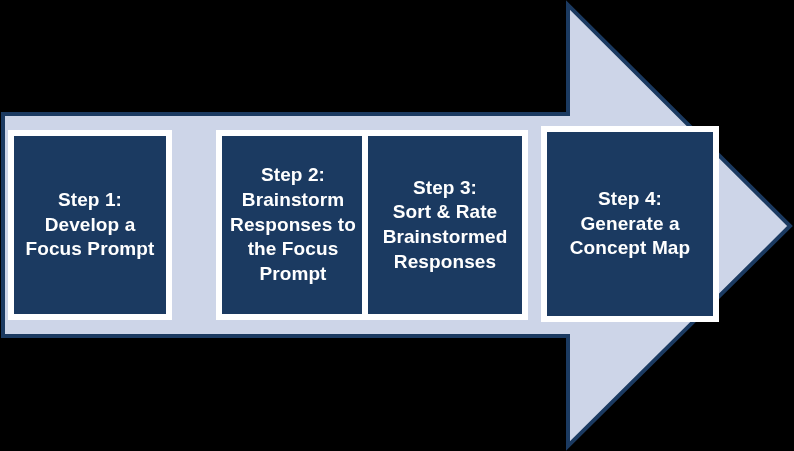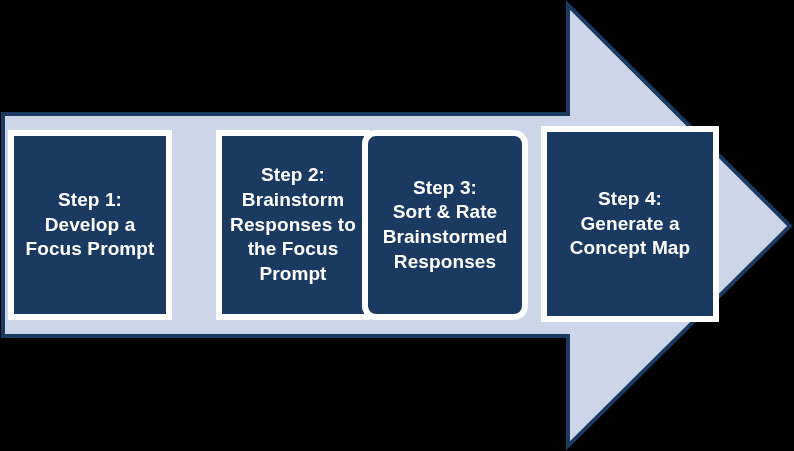--- a/index.html
+++ b/index.html
@@ -40,21 +40,21 @@
     padding: 4px 6px;
     box-sizing: border-box;
   }
   .step-card .label {
     display: block;
     width: 100%;
     white-space: pre-line;
   }
   #card-1 { left: 8px;   top: 130px; width: 164px; height: 190px; }
   #card-2 { left: 190px; top: 130px; width: 154px; height: 190px; margin-left: 26px; }
-  #card-3 { left: 362px; top: 130px; width: 166px; height: 190px; border-radius: 14px; }
+  #card-3 { left: 362px; top: 130px; width: 166px; height: 190px; }
   #card-4 { left: 541px; top: 126px; width: 178px; height: 196px; }
 </style>
 </head>
 <body>
 
 <div id="stage">
 
   <svg id="arrow-svg" viewBox="0 0 794 451" xmlns="http://www.w3.org/2000/svg">
     <polygon points="3,114 568,114 568,5 790,226 568,446 568,336 3,336" fill="#cdd5e8" stroke="#1b3a61" stroke-width="4" stroke-linejoin="miter"></polygon>
   </svg>

